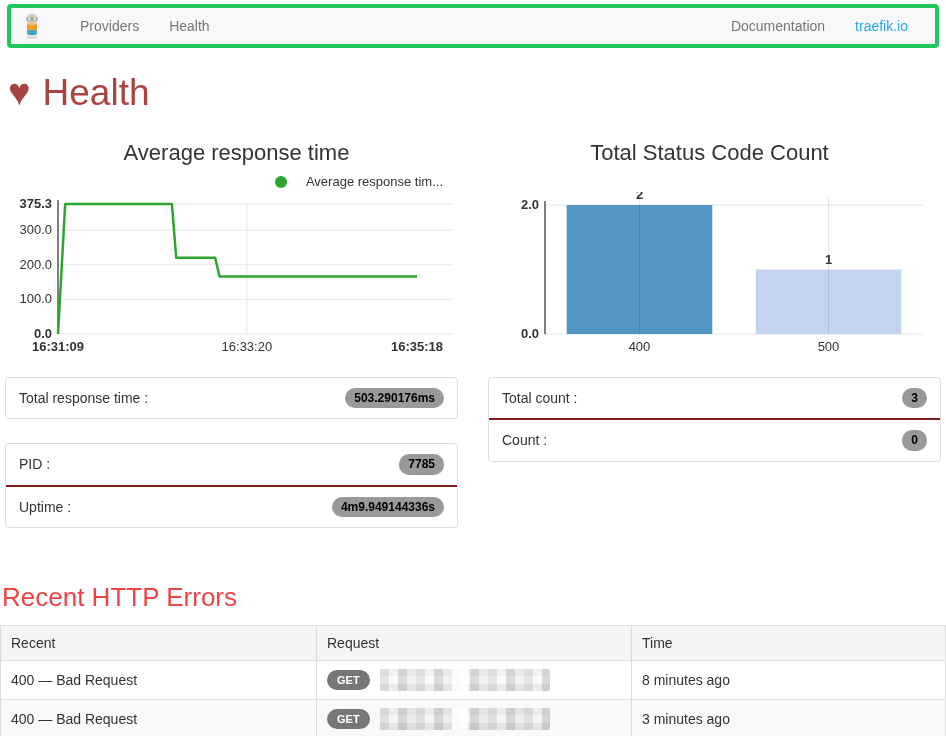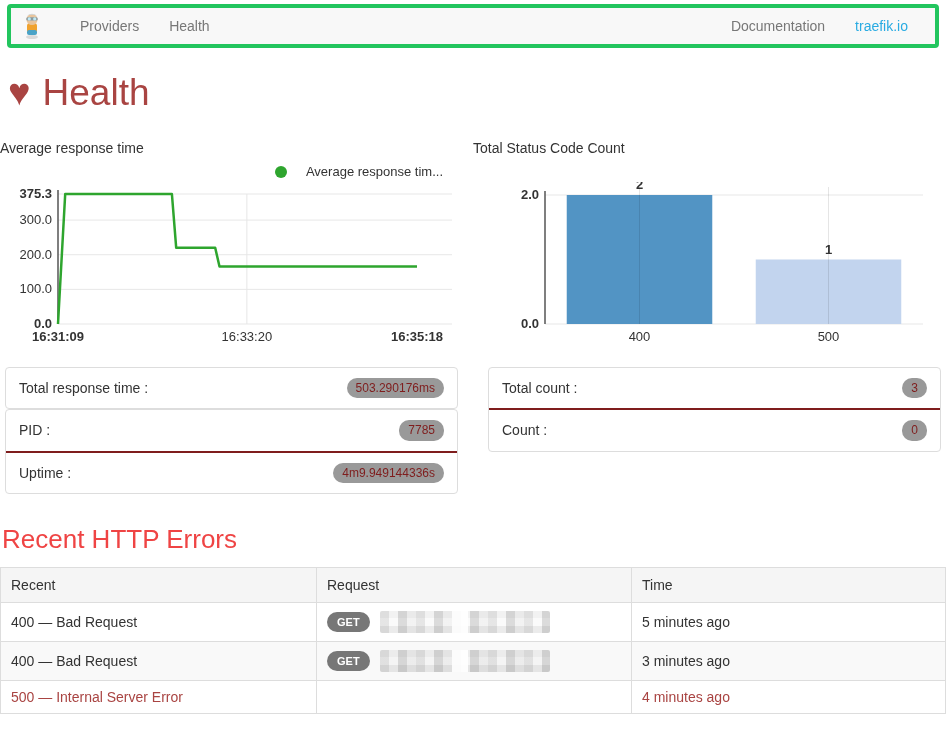--- a/index.html
+++ b/index.html
@@ -25,42 +25,42 @@
   
   h1.page-title {
     margin:24px 0 8px 8px; font-size:37px; font-weight:400; color:#a94442;
     display:flex; align-items:center; line-height:1.1;
   }
   h1 .heart { font-size:38px; margin-right:12px; color:#a94442; }
 
   
   .charts-row { display:flex; }
   .chart-col { width:473px; position:relative; }
-  .chart-title { text-align:left; font-size:14px; font-weight:400; color:#333; margin:18px 0 0 0; }
+  .chart-title { text-align:center; font-size:22px; font-weight:400; color:#333; margin:18px 0 0 0; }
   .legend {
     height:20px; margin-top:6px; display:flex; justify-content:flex-end; align-items:center;
     gap:19px; padding-right:30px; font-size:13px; color:#333;
   }
   .legend-dot { width:12px; height:12px; border-radius:50%; display:inline-block; }
   .legend-spacer { height:26px; }
   svg.chart-svg { display:block; width:473px; height:175px; }
   svg text { font-family:"Liberation Sans", sans-serif; font-size:13px; fill:#333; }
   svg text.bold { font-weight:bold; }
 
   
   .stats-row { display:flex; gap:30px; padding:0 5px; margin-top:10px; }
   .stats-col { flex:1; }
-  .panel { border:1px solid #ddd; border-radius:4px; background:#fff; }
+  .panel { border:1px solid #ddd; border-radius:4px; background:#fff; margin-bottom:24px; }
   .stat-row {
     display:flex; justify-content:space-between; align-items:center;
     padding:10px 13px; font-size:14px; min-height:40px;
   }
   .stat-row + .stat-row { border-top:2px solid #7f1d1d; }
   .badge {
-    background:#999; color:#7f1d1d; font-weight:normal; font-size:12px;
+    background:#999; color:#000000; font-weight:bold; font-size:12px;
     padding:3px 9px; border-radius:10px; line-height:1.2; min-width:12px; text-align:center;
   }
 
   
   h2.errors-title { font-size:26px; font-weight:400; color:#ef4444; margin:30px 0 12px 2px; }
   table.errors {
     width:100%; border-collapse:collapse; border:1px solid #ddd; font-size:14px;
   }
   table.errors th {
     background:#f5f5f5; font-weight:400; text-align:left;
@@ -203,21 +203,21 @@
       <th>Request</th>
       <th>Time</th>
     </tr>
   </thead>
   <tbody>
     <tr>
       <td class="status-cell">400 — Bad Request</td>
       <td>
         <span class="badge-get">GET</span><span class="redact"></span>
       </td>
-      <td class="time-cell">5 minutes ago</td>
+      <td class="time-cell">8 minutes ago</td>
     </tr>
     <tr>
       <td class="status-cell">400 — Bad Request</td>
       <td>
         <span class="badge-get">GET</span><span class="redact"></span>
       </td>
       <td class="time-cell">3 minutes ago</td>
     </tr>
     <tr class="error-500">
       <td class="status-cell">500 — Internal Server Error</td>

